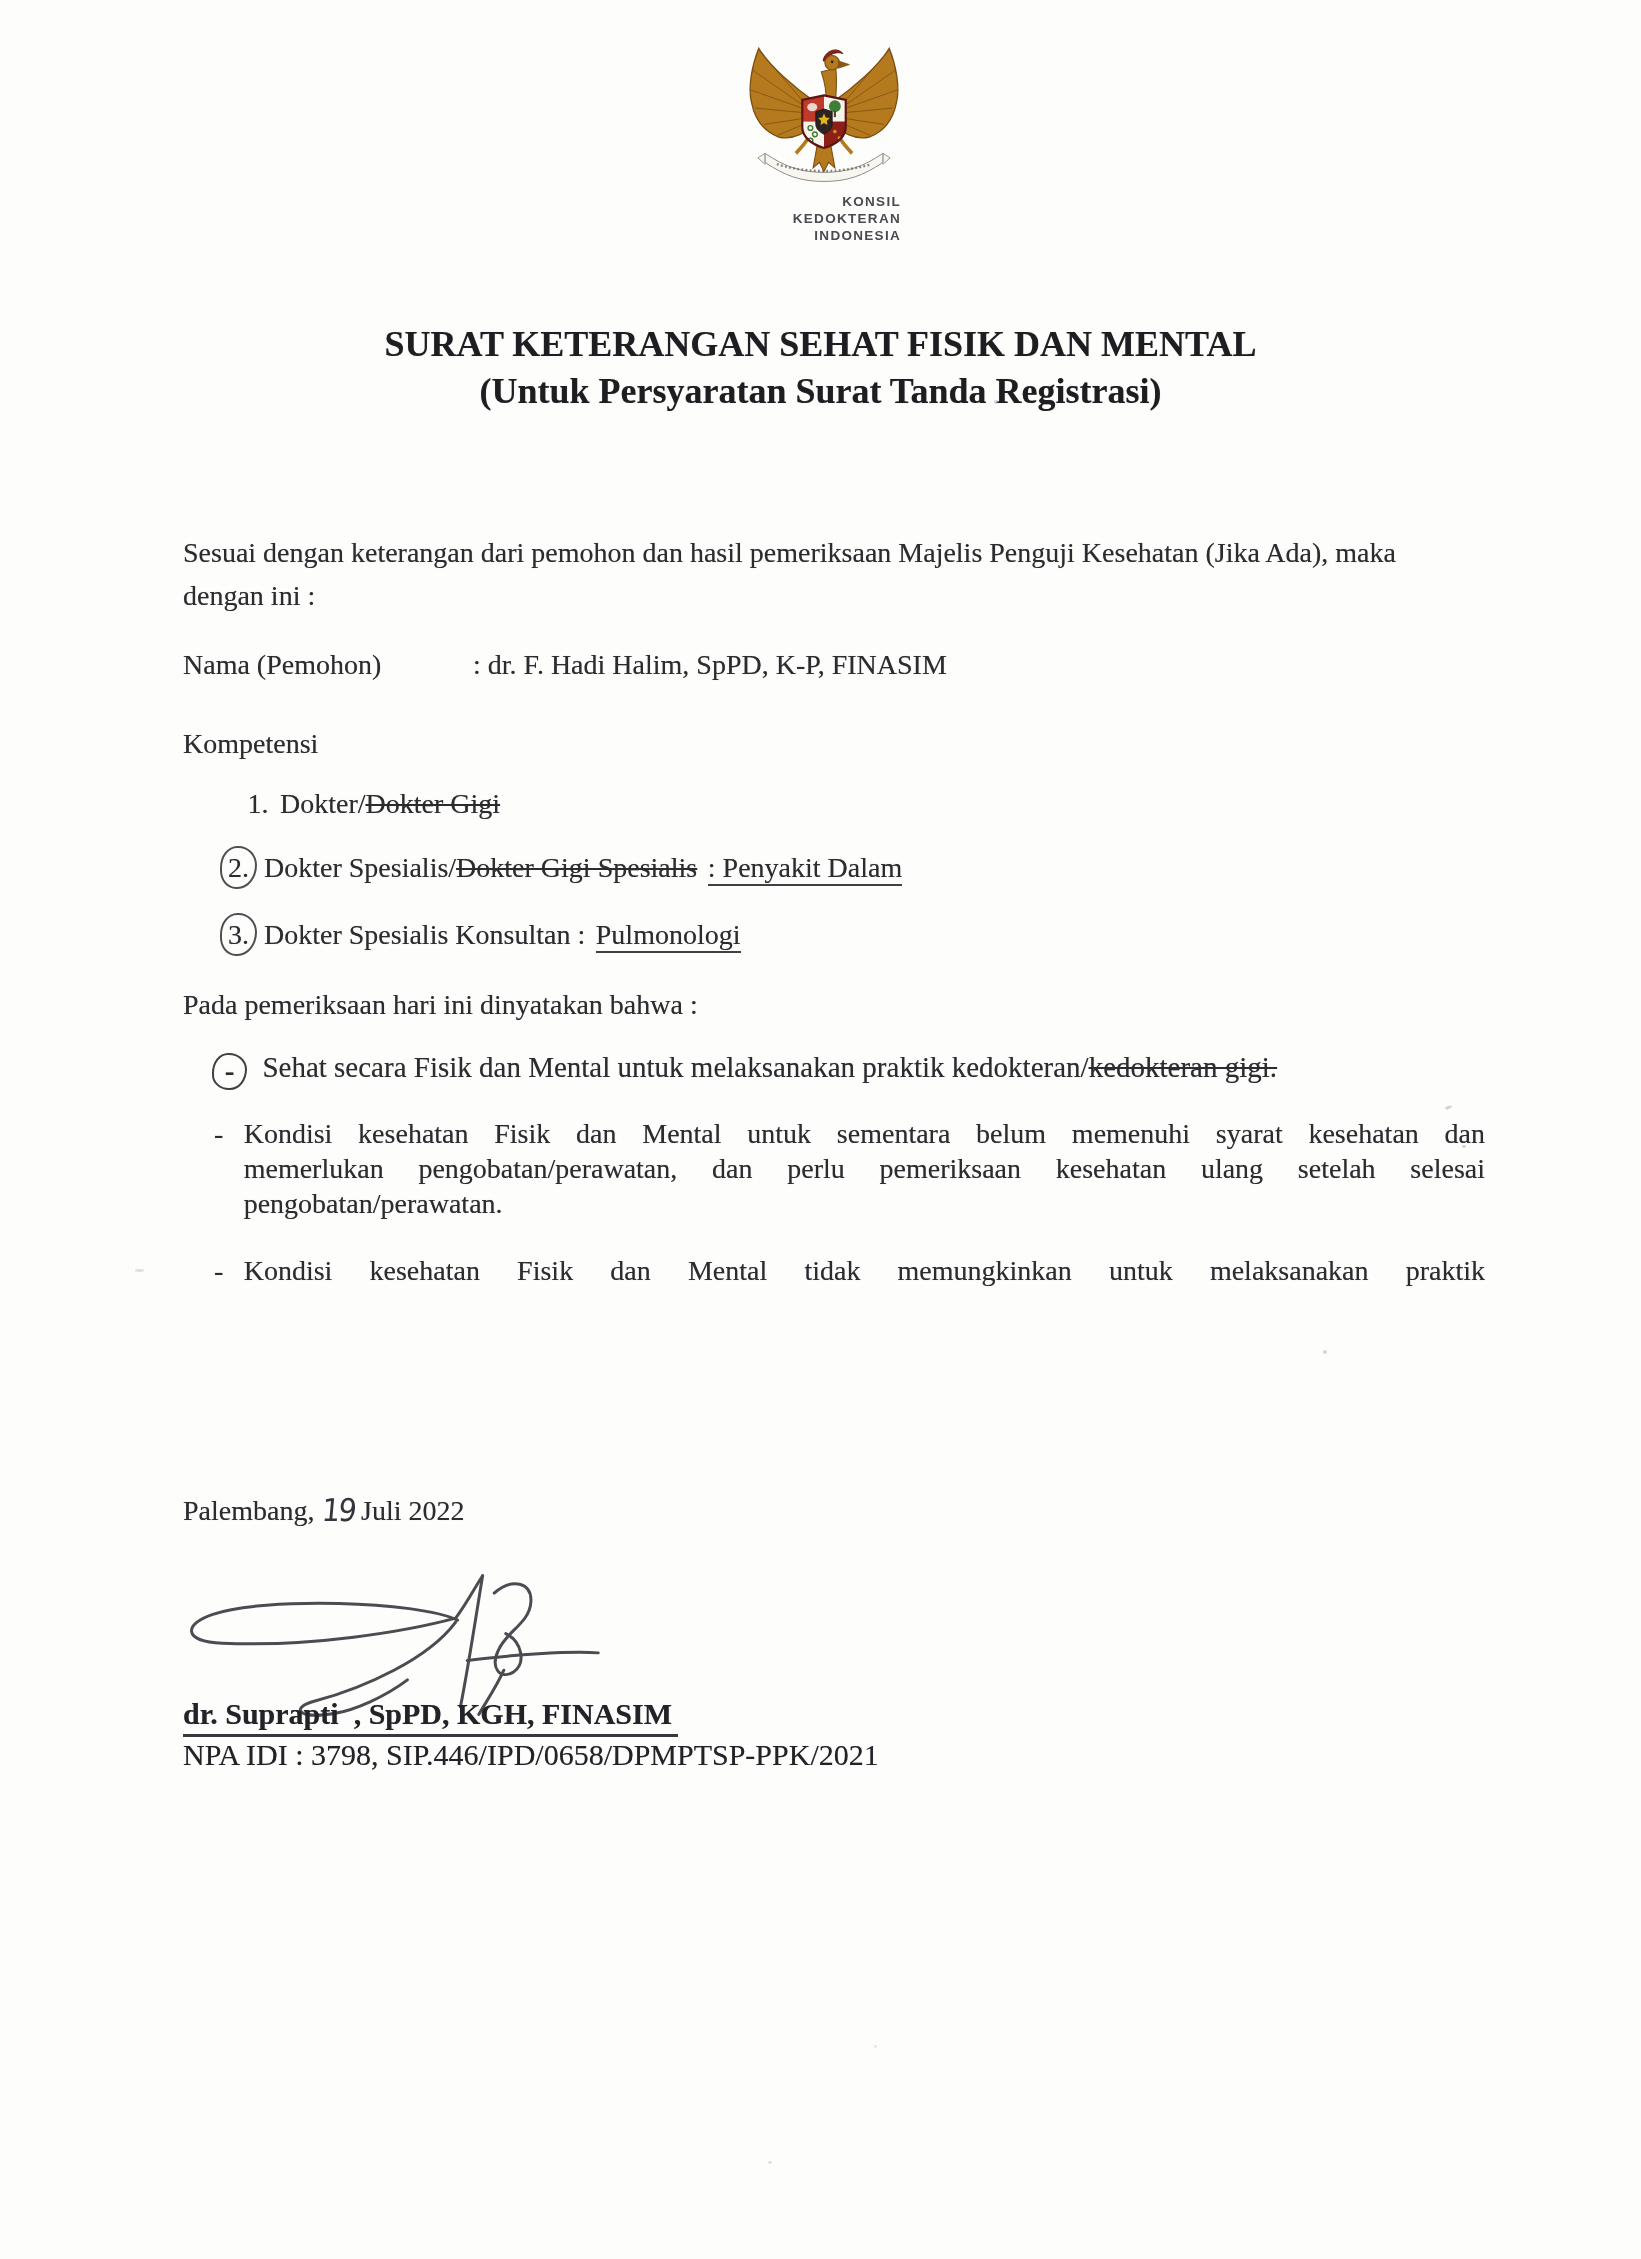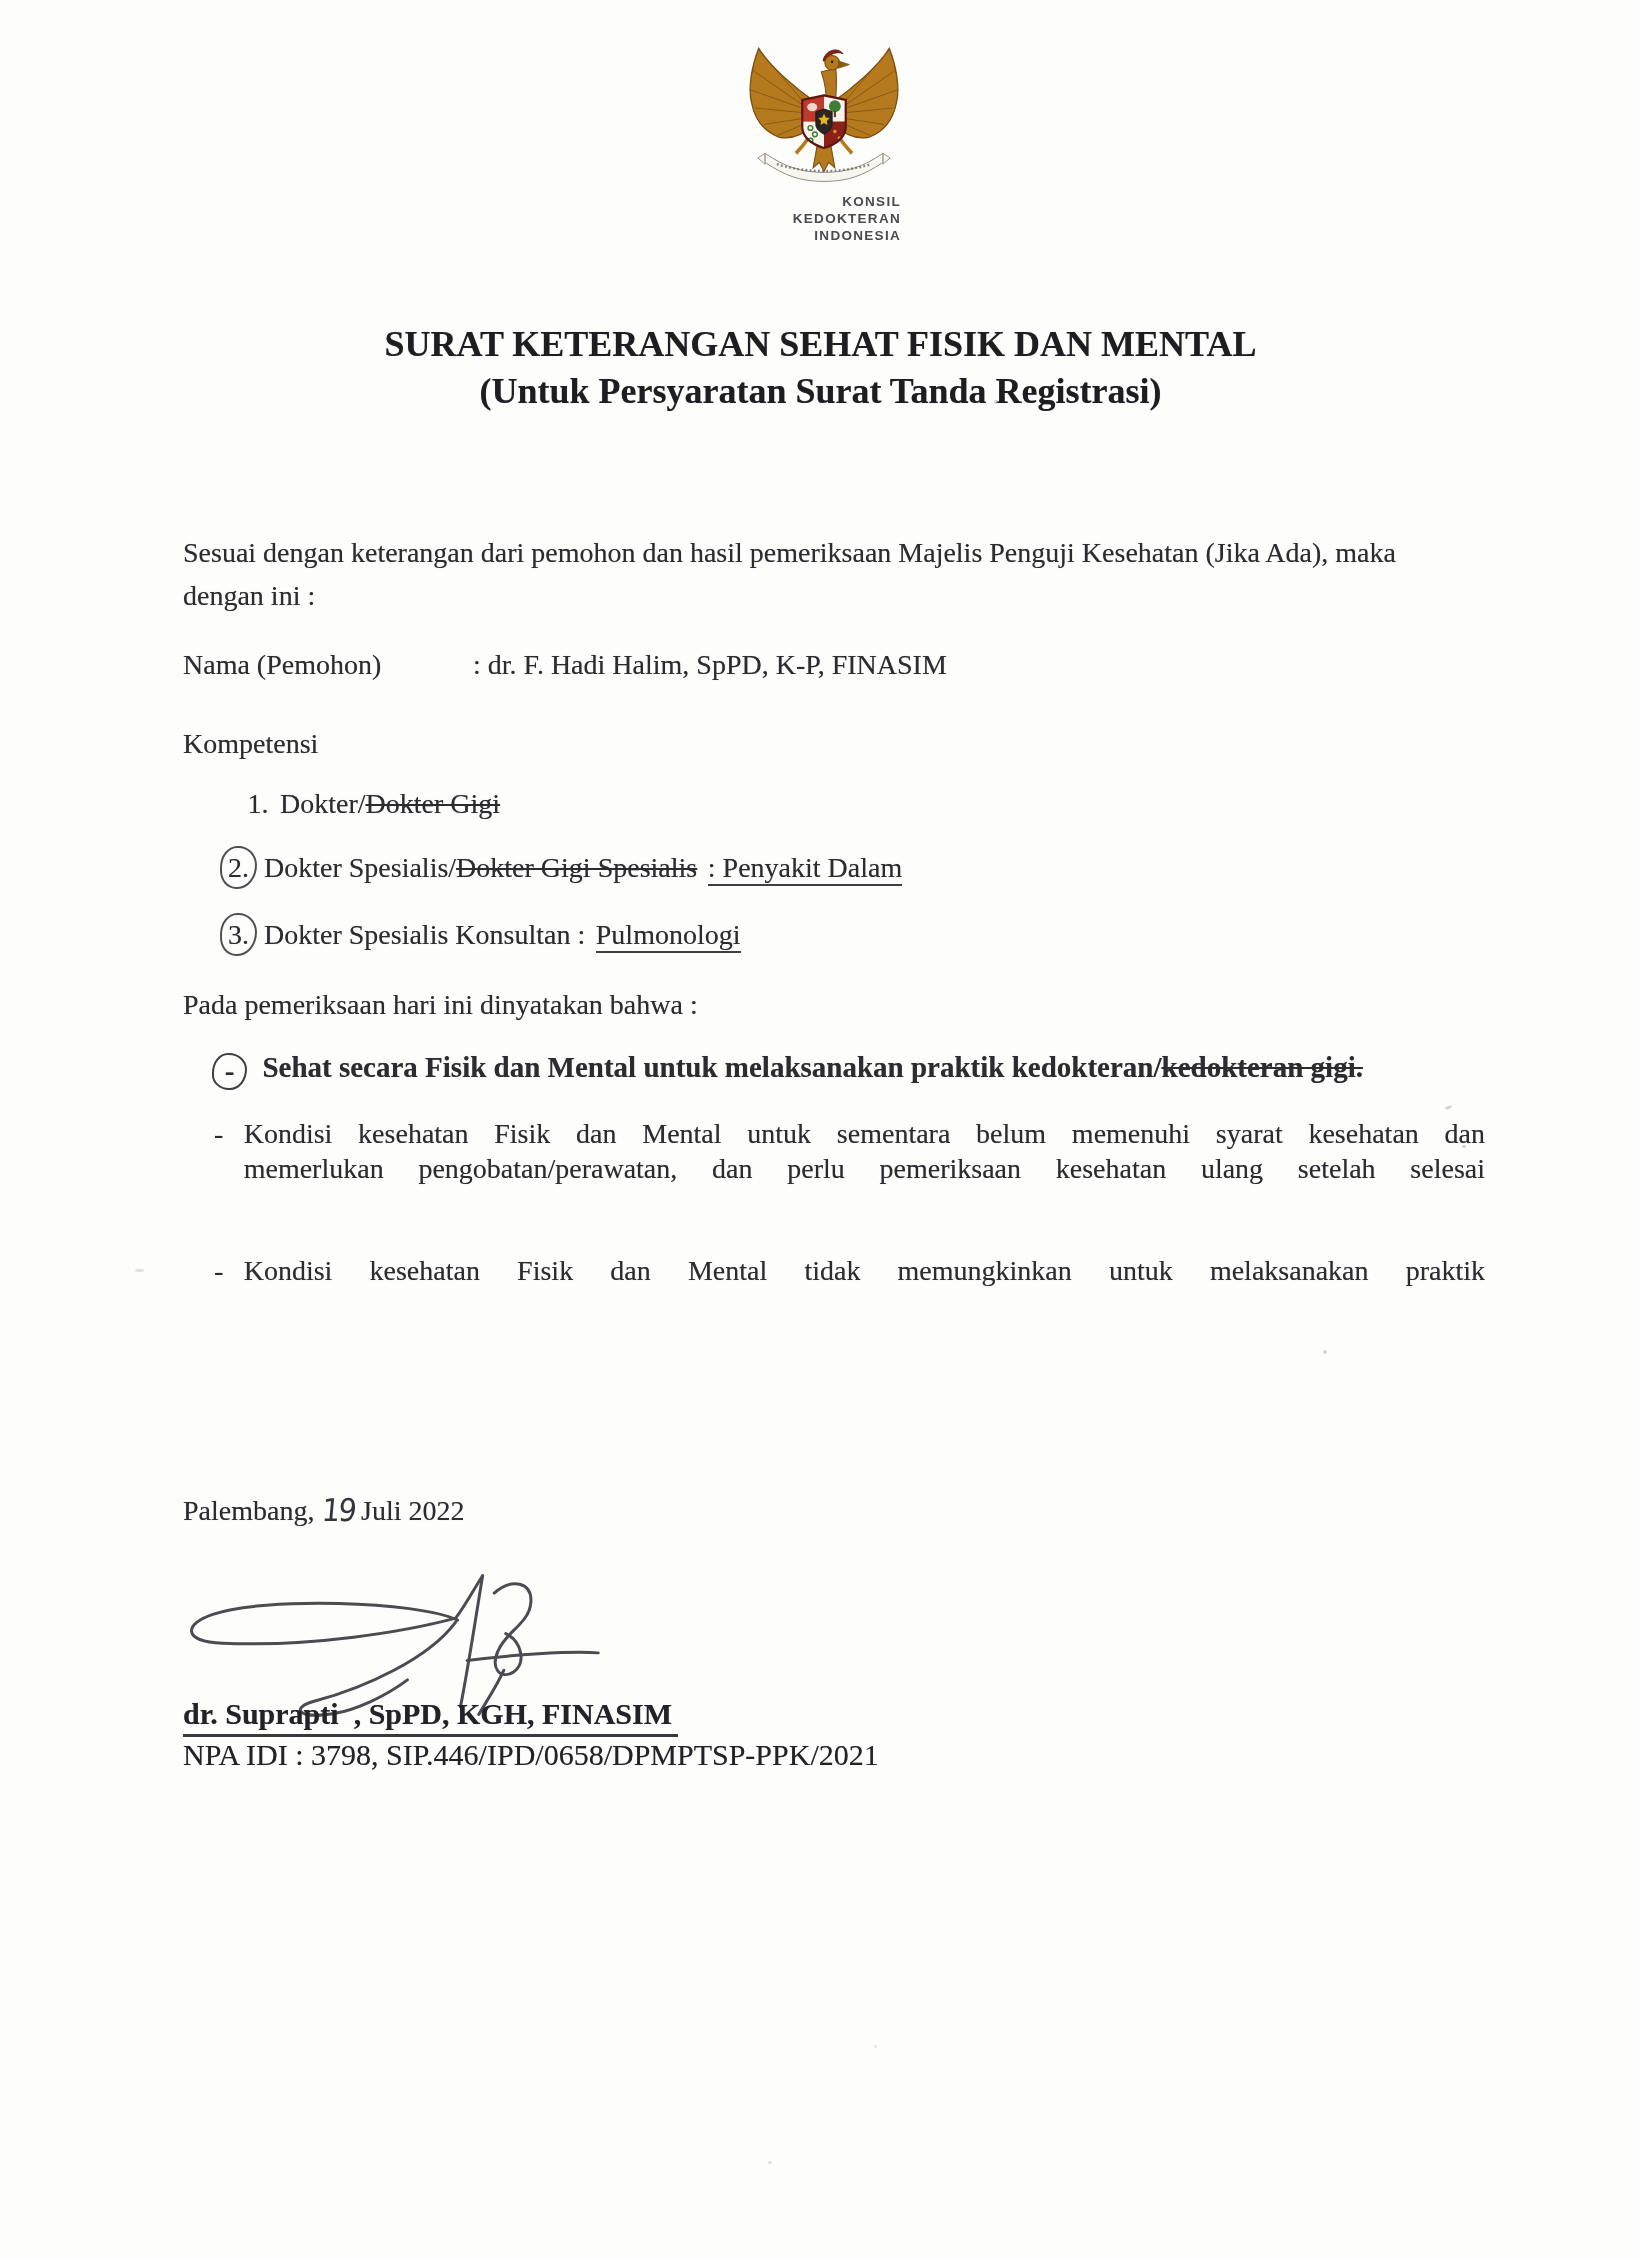--- a/index.html
+++ b/index.html
@@ -48,21 +48,21 @@
   .pada{left:183px; top:983px;}
   
   .statement{left:212px; top:1049px; display:flex; align-items:flex-start;}
   .dash-circle{
     flex:0 0 31px; width:31px; height:33px; margin-top:3.9px;
     display:flex; align-items:center; justify-content:center;
     border:2.9px solid rgba(42,42,48,.9);
     border-radius:47% 53% 50% 50% / 55% 45% 58% 42%;
     font-size:29px; font-weight:700;
   }
-  .statement-text{margin-left:15.4px; font-size:29px; font-weight:700; line-height:37px;}
+  .statement-text{margin-left:15.4px; font-size:29px; font-weight:400; line-height:37px;}
   
   .cond{display:flex; align-items:flex-start; font-size:28px; line-height:35px;}
   .condA{left:214px; top:1116px; width:1271px;}
   .condB{left:214px; top:1253px; width:1271px;}
   .cond-dash{flex:0 0 21px; width:21px;}
   .cond-lines{flex:1 1 auto; margin-left:8.7px;}
   .jl{display:block; text-align:justify; text-align-last:justify;}
   .jl-last{display:block; text-align:left;}
   
   .place-date{left:183px; top:1493px; font-size:28px;}
@@ -184,20 +184,21 @@
   <div class="abs statement">
     <span class="dash-circle">-</span>
     <span class="statement-text"><span>Sehat secara Fisik dan Mental untuk melaksanakan praktik kedokteran/</span><span class="struck">kedokteran gigi.</span></span>
   </div>
 
   <div class="abs cond condA">
     <span class="cond-dash">-</span>
     <span class="cond-lines">
       <span class="jl">Kondisi kesehatan Fisik dan Mental untuk sementara belum memenuhi syarat kesehatan dan</span>
       <span class="jl">memerlukan pengobatan/perawatan, dan perlu pemeriksaan kesehatan ulang setelah selesai</span>
+      <span class="jl-last">pengobatan/perawatan.</span>
     </span>
   </div>
 
   <div class="abs cond condB">
     <span class="cond-dash">-</span>
     <span class="cond-lines">
       <span class="jl">Kondisi kesehatan Fisik dan Mental tidak memungkinkan untuk melaksanakan praktik</span>
     </span>
   </div>
 

